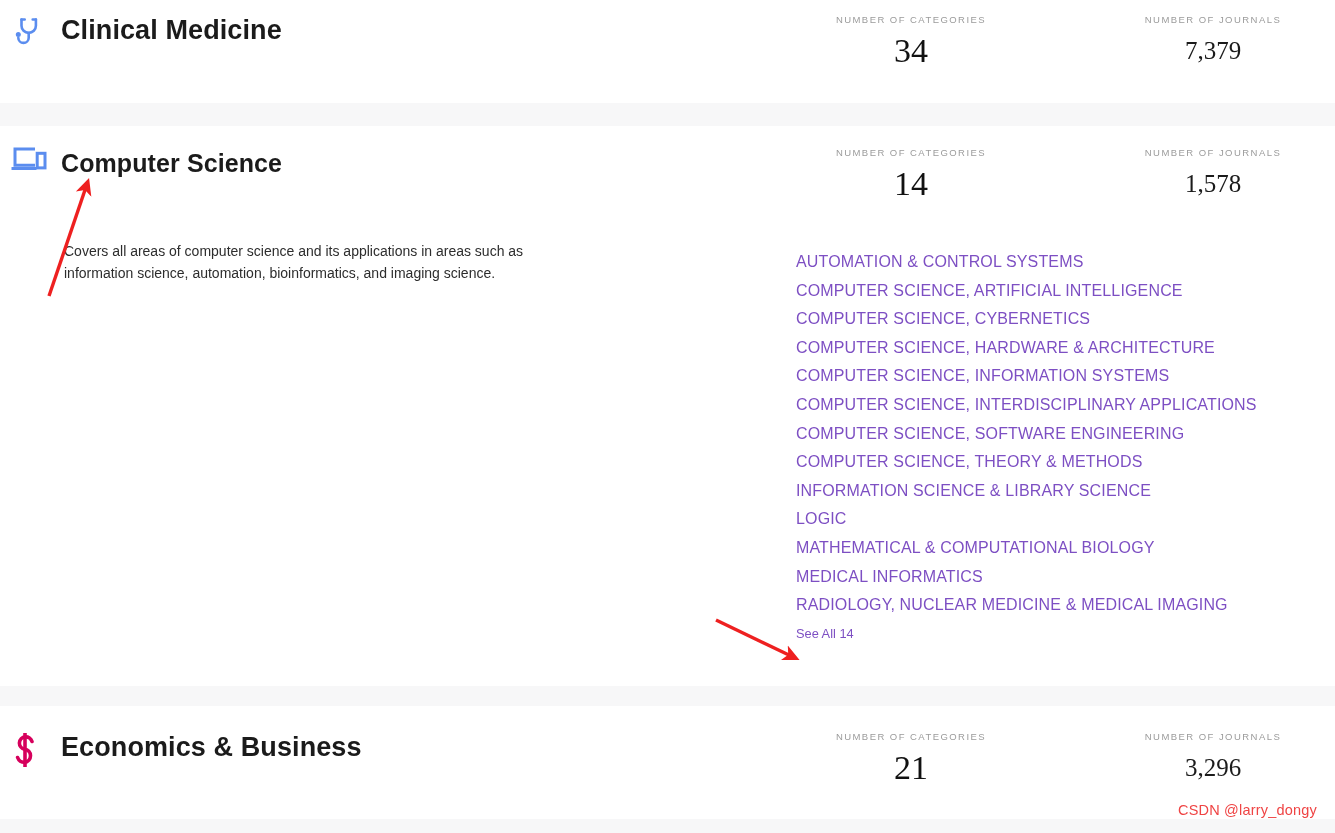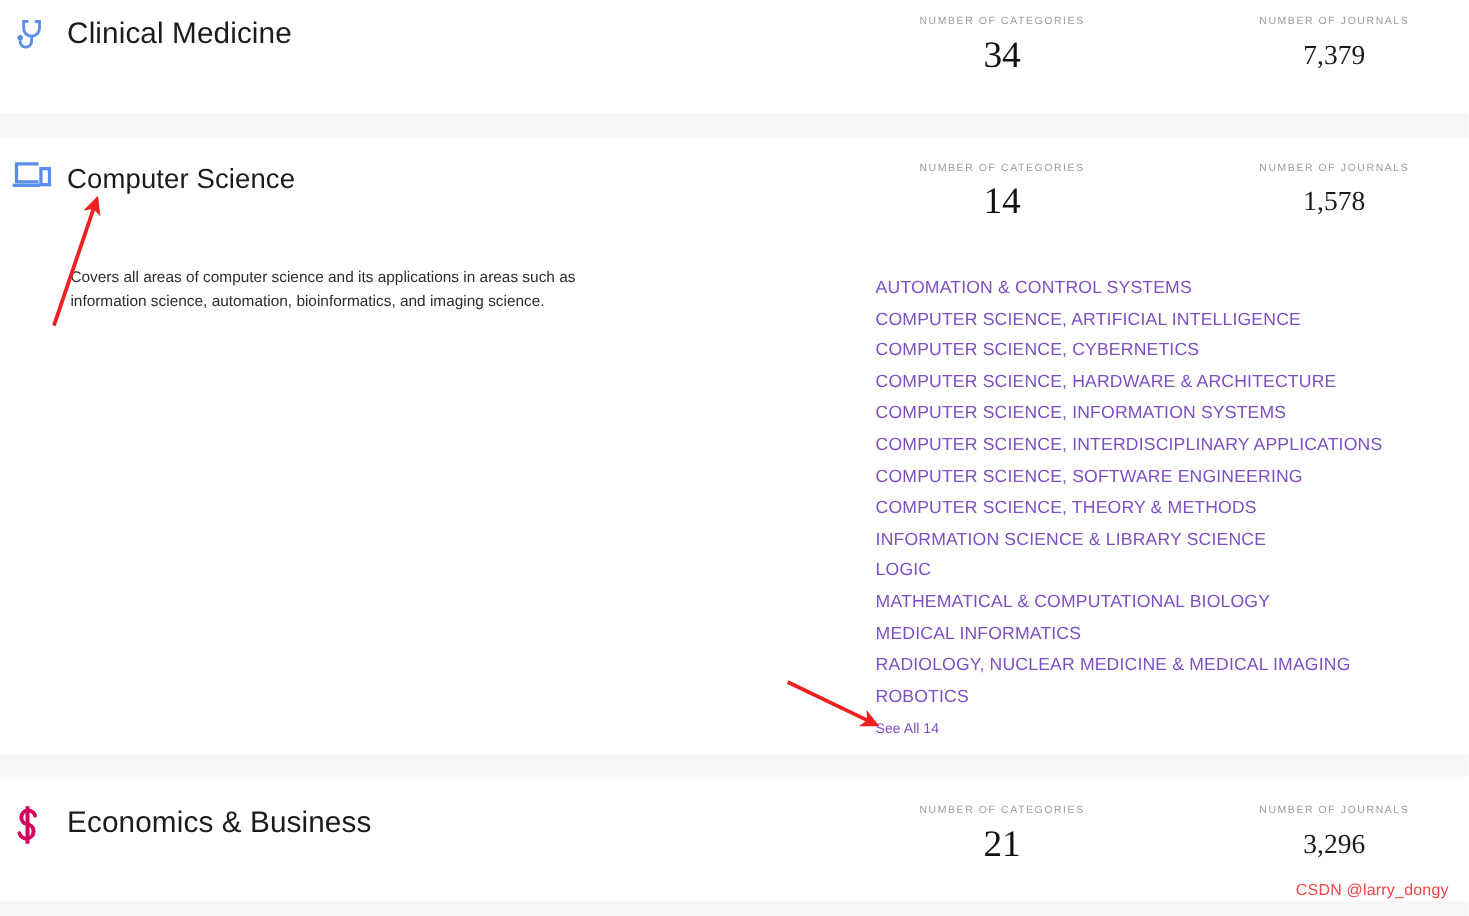--- a/index.html
+++ b/index.html
@@ -53,21 +53,21 @@
     position: absolute;
     left: 12px;
     width: 34px;
     height: 34px;
     display: block;
   }
   .cat-title {
     position: absolute;
     left: 61px;
     font-size: 27px;
-    font-weight: 400;
+    font-weight: 700;
     color: #1b1b1b;
     letter-spacing: 0.1px;
     white-space: nowrap;
     line-height: 1;
   }
 
   
   .stat {
     position: absolute;
     text-align: center;
@@ -221,21 +221,20 @@
       <a class="cat-link" href="#">COMPUTER SCIENCE, HARDWARE &amp; ARCHITECTURE</a>
       <a class="cat-link" href="#">COMPUTER SCIENCE, INFORMATION SYSTEMS</a>
       <a class="cat-link" href="#">COMPUTER SCIENCE, INTERDISCIPLINARY APPLICATIONS</a>
       <a class="cat-link" href="#">COMPUTER SCIENCE, SOFTWARE ENGINEERING</a>
       <a class="cat-link" href="#">COMPUTER SCIENCE, THEORY &amp; METHODS</a>
       <a class="cat-link" href="#">INFORMATION SCIENCE &amp; LIBRARY SCIENCE</a>
       <a class="cat-link" href="#">LOGIC</a>
       <a class="cat-link" href="#">MATHEMATICAL &amp; COMPUTATIONAL BIOLOGY</a>
       <a class="cat-link" href="#">MEDICAL INFORMATICS</a>
       <a class="cat-link" href="#">RADIOLOGY, NUCLEAR MEDICINE &amp; MEDICAL IMAGING</a>
-      <a class="cat-link" href="#">ROBOTICS</a>
       <a class="see-all" href="#">See All 14</a>
     </div>
   </div>
 
   <div class="section sec-econ">
     <div class="head-row">
 
       <svg class="cat-icon" style="top:24px;left:12px;width:26px;height:40px" viewBox="0 0 26 40">
         <path d="M13 3 v34" stroke="#d6005c" stroke-width="3.6" stroke-linecap="butt"></path>
         <path d="M20 11.5 a6.6 6.6 0 0 0 -6.8 -4.6 a6.2 6.2 0 0 0 -0.6 12.3

